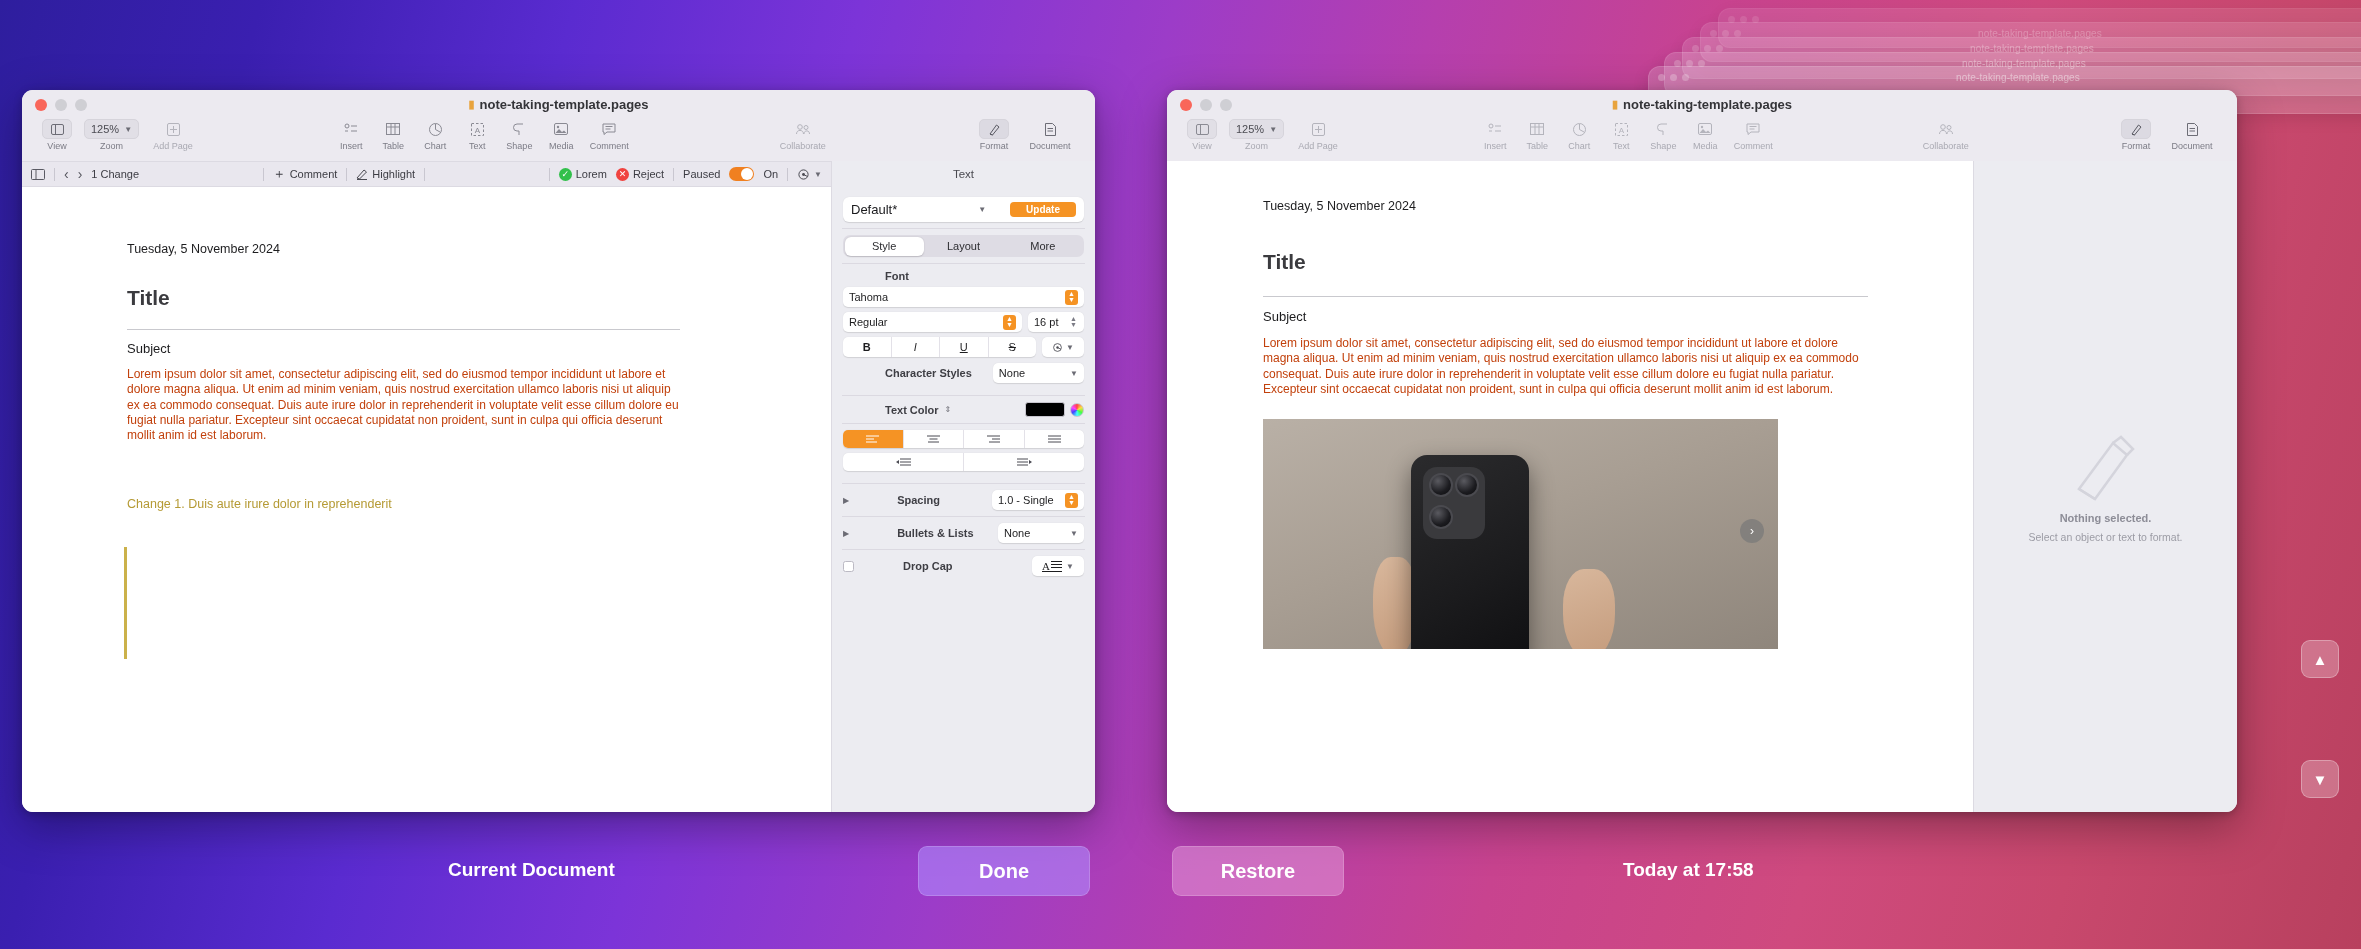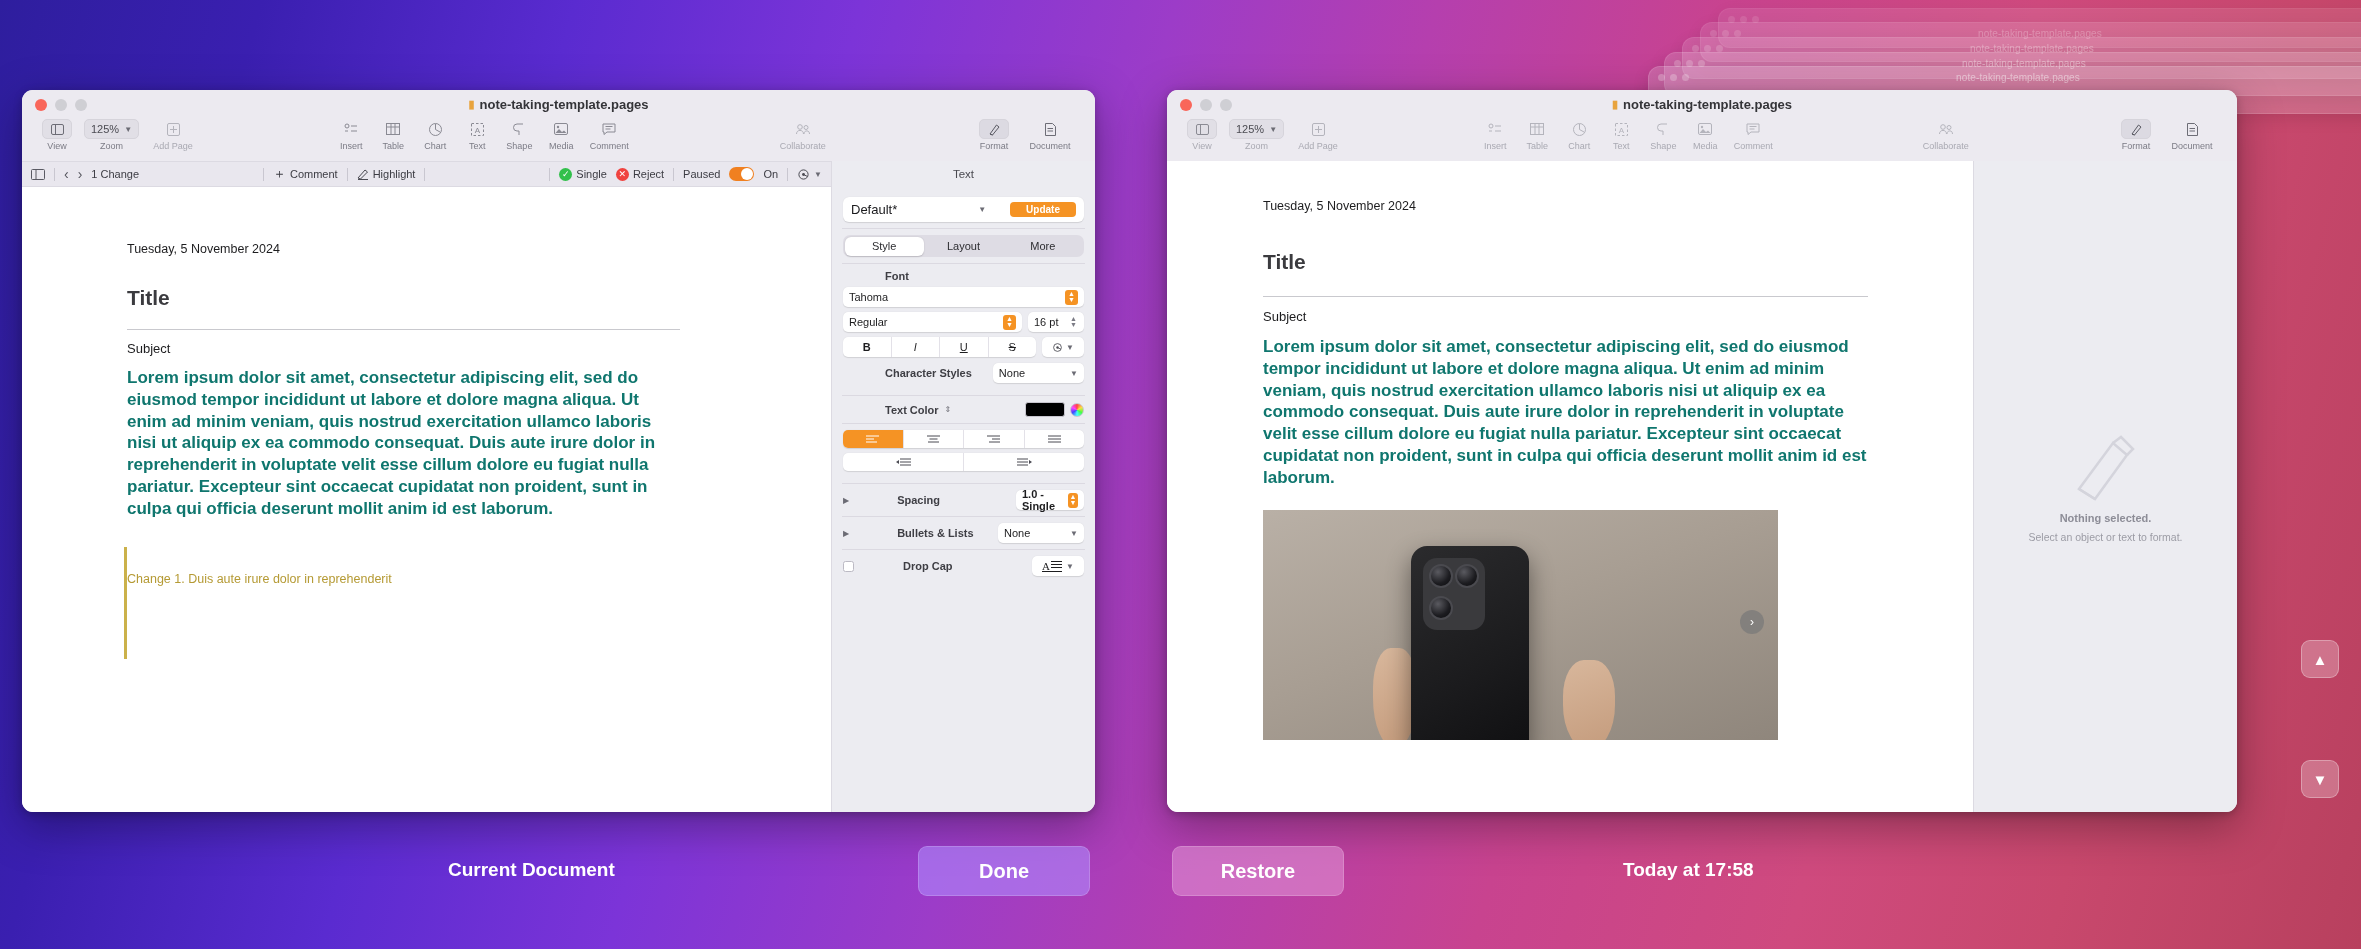--- a/index.html
+++ b/index.html
@@ -112,21 +112,21 @@
   .badge-no { width: 13px; height: 13px; border-radius: 50%; background: #f0433f; color: #fff; font-size: 9px; display:flex;align-items:center;justify-content:center; }
   .toggle { width: 25px; height: 14px; border-radius: 7px; background: #f08020; position: relative; }
   .toggle i { position: absolute; right: 1px; top: 1px; width: 12px; height: 12px; border-radius: 50%; background: #fff; display:block; }
 
   
   .canvas { background: #fff; position: relative; overflow: hidden; }
   .doc-date { font-size: 12.5px; color: #1d1d1f; }
   .doc-title { font-size: 21px; font-weight: bold; color: #3b3b3f; }
   .doc-rule { height: 1px; background: #c9c9ce; }
   .doc-sub { font-size: 13px; color: #1d1d1f; }
-  .doc-body { font-size: 17px; line-height: 1.28; color: #0f766e; font-weight: bold; }
+  .doc-body { font-size: 12px; line-height: 1.28; color: #c2410c; }
   .changebar { position: absolute; width: 3px; background: #cbb14a; }
   .change-line { font-size: 12.5px; color: #b59a34; }
 
   
   .fmt {
     background: #ececf1;
     border-left: 1px solid #dcdae2;
     display: flex; flex-direction: column;
   }
   .fmt-row { padding: 6px 11px; }
@@ -627,21 +627,21 @@
               <line x1="1" y1="11.5" x2="11" y2="11.5" stroke="#4a4a52"></line>
             </svg>
         </span>
         <span>Highlight</span>
       </div>
       <div class="rv-sep"></div>
       <div class="spacer"></div>
       <div class="rv-sep"></div>
       <div class="rv-item">
         <span class="badge-ok">✓</span>
-        <span>Single</span>
+        <span>Lorem</span>
       </div>
       <div class="rv-item">
         <span class="badge-no">✕</span>
         <span>Reject</span>
       </div>
       <div class="rv-sep"></div>
       <span>Paused</span>
       <div class="toggle">
           <i></i>
         </div>
@@ -795,21 +795,21 @@
                 <line x1="0" y1="7" x2="11" y2="7" stroke="#4a4a52"></line>
                 <path d="M12 2 L15 4 L12 6 Z" fill="#4a4a52"></path>
               </svg>
           </div>
         </div>
       </div>
       <div class="fmt-divider" style="margin-top:6px;"></div>
       <div class="fmt-row" style="display:flex; align-items:center; gap:6px;">
         <span class="chev">▶</span>
         <span class="sect-label">Spacing</span>
-        <div class="field" style="margin-left:auto; width:68px;font-weight:bold;">
+        <div class="field" style="margin-left:auto; width:92px;">
           <span>1.0 - Single</span>
           <span class="stepper">▲<br>▼</span>
         </div>
       </div>
       <div class="fmt-divider"></div>
       <div class="fmt-row" style="display:flex; align-items:center; gap:6px;">
         <span class="chev">▶</span>
         <span class="sect-label">Bullets &amp; Lists</span>
         <div class="field" style="margin-left:auto; width:86px;">
           <span>None</span>

